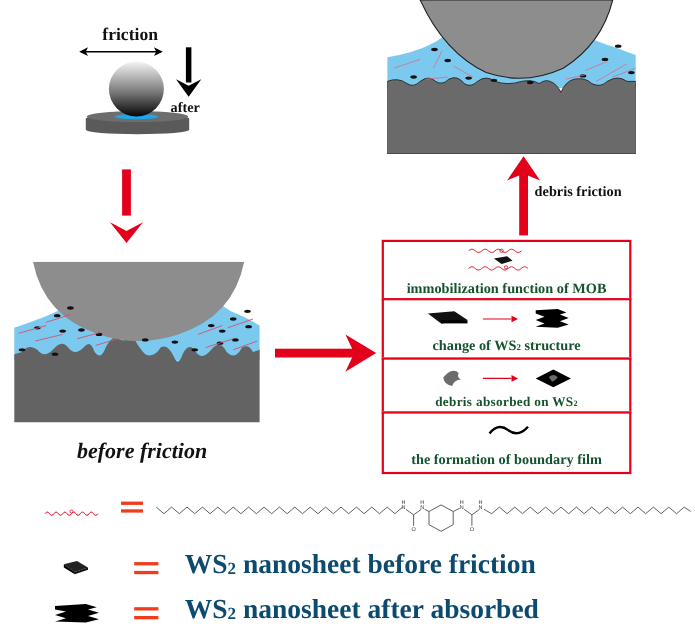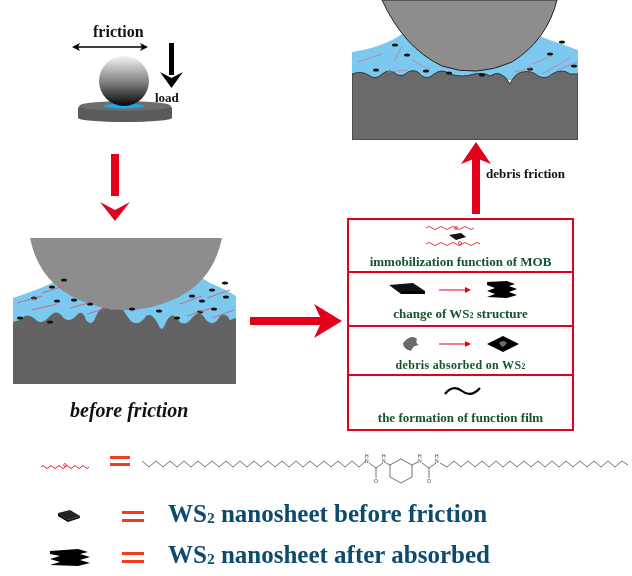--- a/index.html
+++ b/index.html
@@ -38,21 +38,21 @@
     <ellipse cx="64" cy="86" rx="20" ry="2.5" fill="#1ea7e8"></ellipse>
 
     <circle cx="64" cy="61" r="25" fill="url(#ballg)"></circle>
 
     <g>
       <rect x="109" y="23" width="5" height="32" fill="#000"></rect>
       <path d="M100 52 L111.5 68 L123 52 L111.5 58 Z" fill="#000"></path>
     </g>
   </svg>
   <div class="abs lbl" style="left:33px;top:3px;font-size:16px;">friction</div>
-  <div class="abs lbl" style="left:95px;top:70px;font-size:13px;">load</div>
+  <div class="abs lbl" style="left:95px;top:70px;font-size:13px;">after</div>
 </div>
 
 <svg class="abs" style="left:100px;top:150px" width="40" height="80">
   <rect x="11" y="4" width="8" height="42" fill="#e3001b"></rect>
   <path d="M0 52 L15 71 L30 52 L15 60 Z" fill="#e3001b"></path>
 </svg>
 
 <svg class="abs" style="left:12px;top:238px" width="226" height="146" viewBox="0 0 226 146">
 
   <path d="M1 60 Q30 50 40 45 Q50 36 55 30 L180 30 Q186 38 198 45 Q215 52 224 58 L224 90 L1 90 Z" fill="#7cc9ef"></path>
@@ -169,21 +169,21 @@
   </svg>
   <div class="boxtxt" style="top:31px;font-size:12px;letter-spacing:0.3px;">
     <span>debris absorbed on WS</span><sub class="s">2</sub>
   </div>
 </div>
 
 <div class="box" style="top:374px;height:57px;">
   <svg class="abs" style="left:94px;top:8px" width="40" height="16">
     <path d="M2 10 Q10 0 19 7 Q28 14 37 4" stroke="#000" stroke-width="2.2" fill="none"></path>
   </svg>
-  <div class="boxtxt" style="top:34px;">the formation of function film</div>
+  <div class="boxtxt" style="top:34px;">the formation of boundary film</div>
 </div>
 
 <div class="abs" style="left:30px;top:446px;width:600px;height:40px;">
   <svg class="abs" style="left:10px;top:15px" width="52" height="10">
     <path d="M1 6 q2 -3 4 0 t4 0 t4 0 t4 0 t4 0 t4 0 t4 0 t4 0 t4 0 t4 0 t4 0 t4 0" stroke="#e3001b" stroke-width="0.9" fill="none"></path>
     <circle cx="25" cy="4" r="1.4" fill="none" stroke="#e3001b" stroke-width="0.7"></circle>
   </svg>
   <div class="abs" style="left:80px;top:10px;width:20px;height:12px;">
     <div style="height:3px;background:#f23a1d;"></div>
     <div style="height:4px;"></div>

